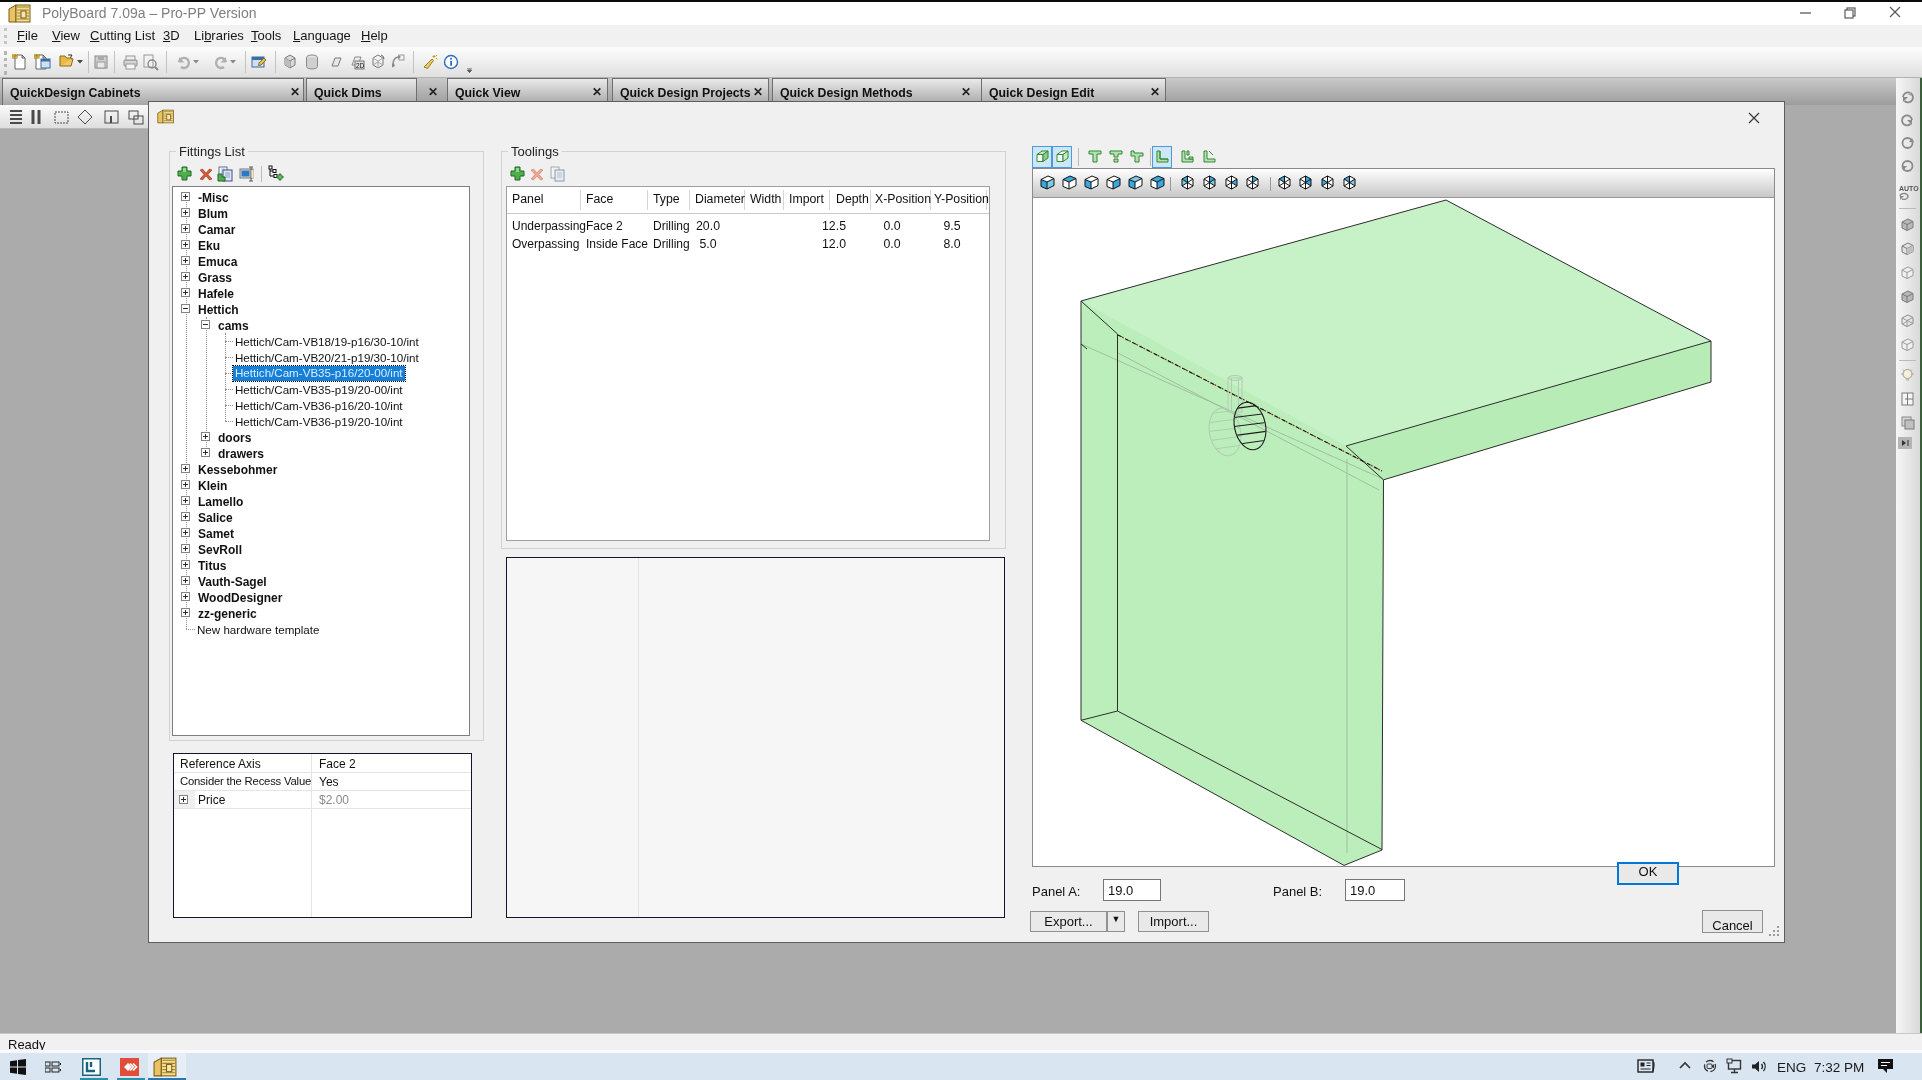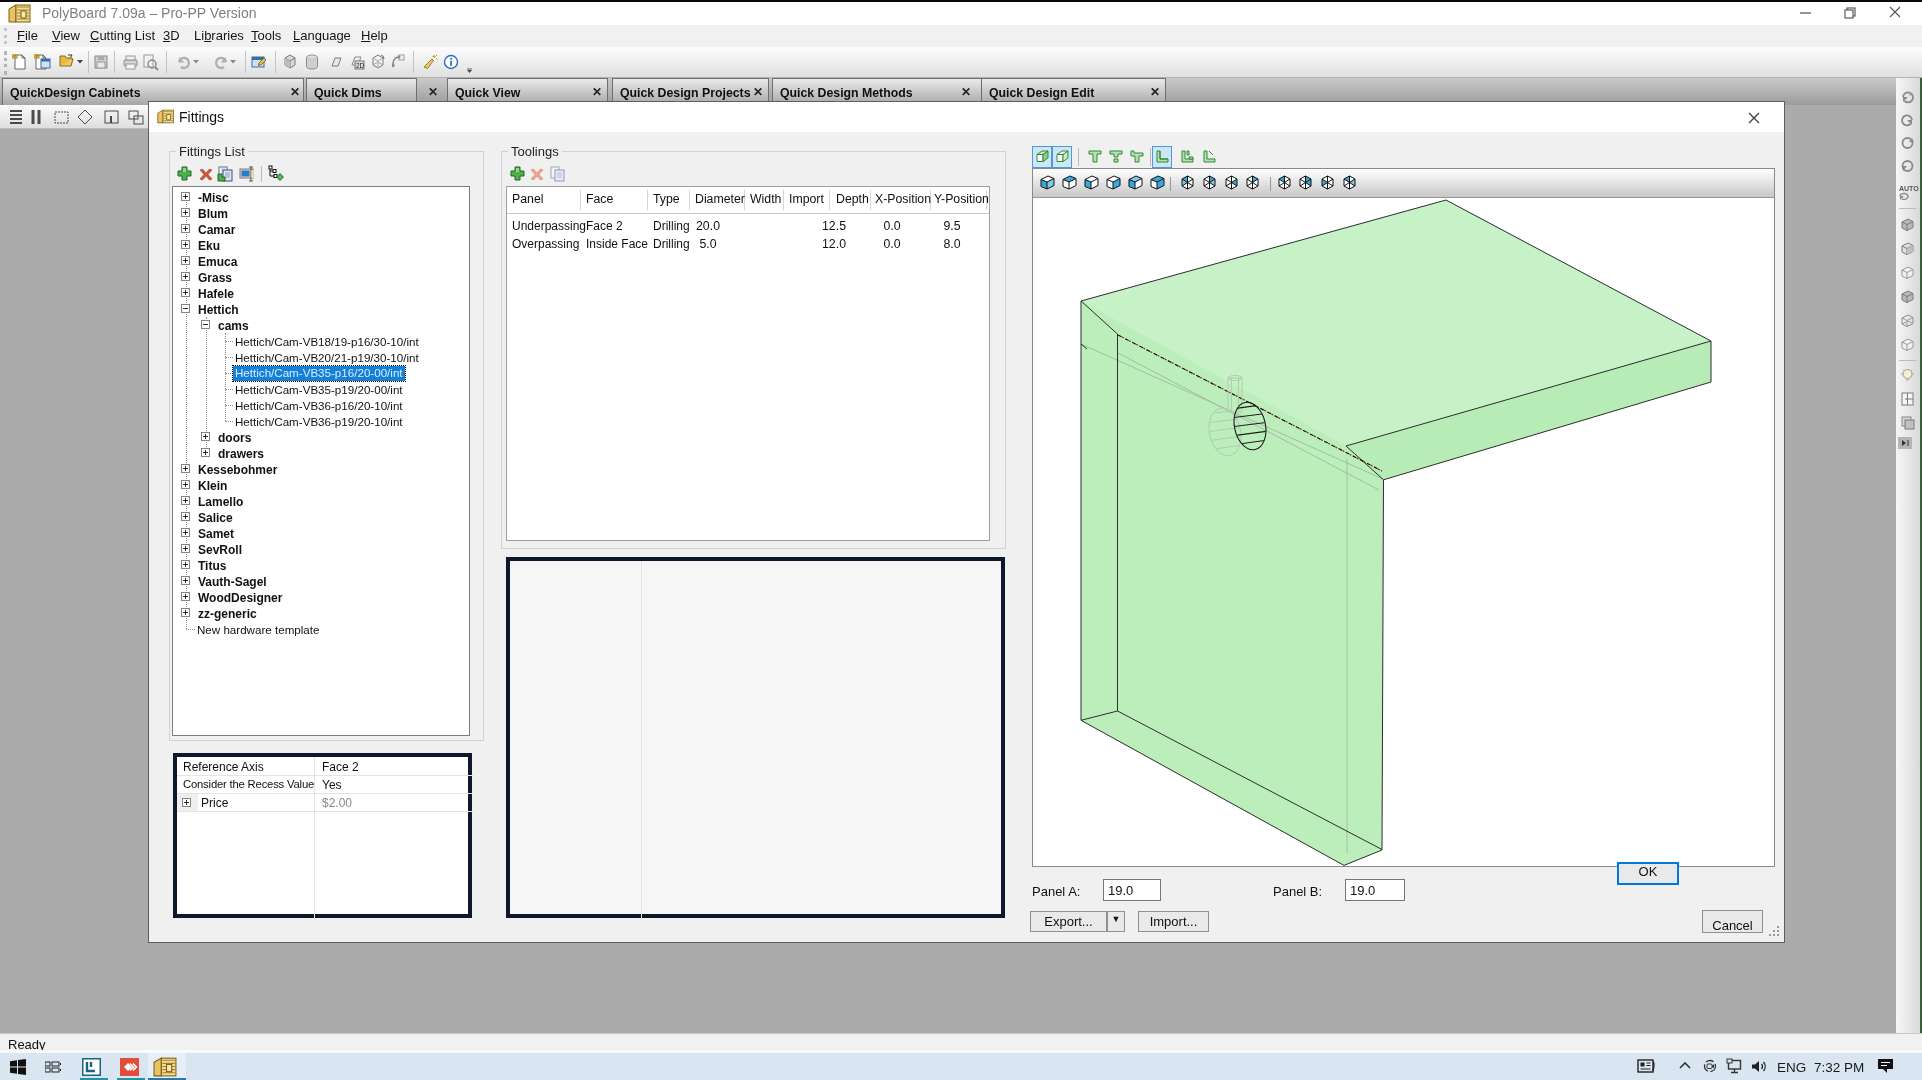--- a/index.html
+++ b/index.html
@@ -35,21 +35,21 @@
 #tree{left:23px;top:84px;width:298px;height:550px;background:#fff;border:1px solid #7e7e7e}
 .trow{position:absolute;height:16px;font-size:11.6px;color:#111;white-space:nowrap}
 .trow.b{font-weight:bold;font-size:12px}
 .vdot{position:absolute;width:1px;border-left:1px dotted #909090}
 .hdot{position:absolute;height:1px;border-top:1px dotted #909090}
 .exp{position:absolute;width:9px;height:9px;background:#fff;border:1px solid #848484}
 .exp i{position:absolute;left:1px;top:3px;width:5px;height:1px;background:#2b2b2b}
 .exp b{position:absolute;left:3px;top:1px;width:1px;height:5px;background:#2b2b2b}
 #tsel{position:absolute;background:#1680d8;outline:1px dotted #000;color:#d9ecff;font-size:11.6px;height:15px}
 
-.pgrid{position:absolute;background:#fff;border:4px solid #0f172a}
+.pgrid{position:absolute;background:#fff;border:1px solid #0f172a}
 .pgline{position:absolute;background:#e4e4e4}
 .pgtxt{position:absolute;font-size:12px;color:#111;white-space:nowrap}
 
 #ttable{left:357px;top:84px;width:484px;height:355px;background:#fff;border:1px solid #9f9f9f}
 .th{position:absolute;top:5px;font-size:12.3px;color:#111;white-space:nowrap}
 .hsep{position:absolute;top:3px;width:1px;height:20px;background:#d6d6d6}
 .td{position:absolute;font-size:12px;color:#111;white-space:nowrap}
 .tdr{position:absolute;font-size:12.3px;color:#111;text-align:center}
 
 #vp{left:883px;top:66px;width:743px;height:699px;background:#fff;border:1px solid #8a8a8a}
@@ -391,23 +391,20 @@
     <path d="M10.5 5 a4 4 0 0 1 0 5 M12.5 3 a7 7 0 0 1 0 9" fill="none" stroke="#222" stroke-width="1.3"></path>
   </svg>
 <span class="tray" style="left:1777px;top:1060px">ENG</span>
 <span class="tray" style="left:1814px;top:1060px">7:32 PM</span>
 <svg class="abs" style="left:1877px;top:1058px" width="17" height="17" viewBox="0 0 17 17">
     <path d="M1 1 h15 v10 h-6 l0 4 -4 -4 h-5z" fill="#111"></path>
     <path d="M4 4.5 h9 M4 7.5 h6" stroke="#fff" stroke-width="1.2"></path>
   </svg>
 
 <div class="abs" id="dialog">
- <div class="abs" id="dlg-title">
-      <span>Fittings</span>
-    </div>
  <svg class="abs" style="left:8px;top:6px" width="18" height="17" viewBox="0 0 24 19">
   <path d="M1 5 L8 1 L8 18 L1 18 Z" fill="#e8c366" stroke="#7a5c10"></path>
   <rect x="8" y="1" width="14" height="17" fill="#f3dc9a" stroke="#7a5c10"></rect>
   <path d="M9 3 h12 M9 6 h12 M9 9 h12 M9 12 h12 M9 15 h12" stroke="#a5841f" stroke-width="1"></path>
   <rect x="13" y="7" width="5" height="7" fill="#f7e7b0" stroke="#7a5c10"></rect>
  </svg>
  <svg class="abs" style="left:1598px;top:9px" width="14" height="14" viewBox="0 0 14 14">
   <path d="M2 2 l10 10 M12 2 l-10 10" stroke="#3c3c3c" stroke-width="1.3"></path>
  </svg>
 

